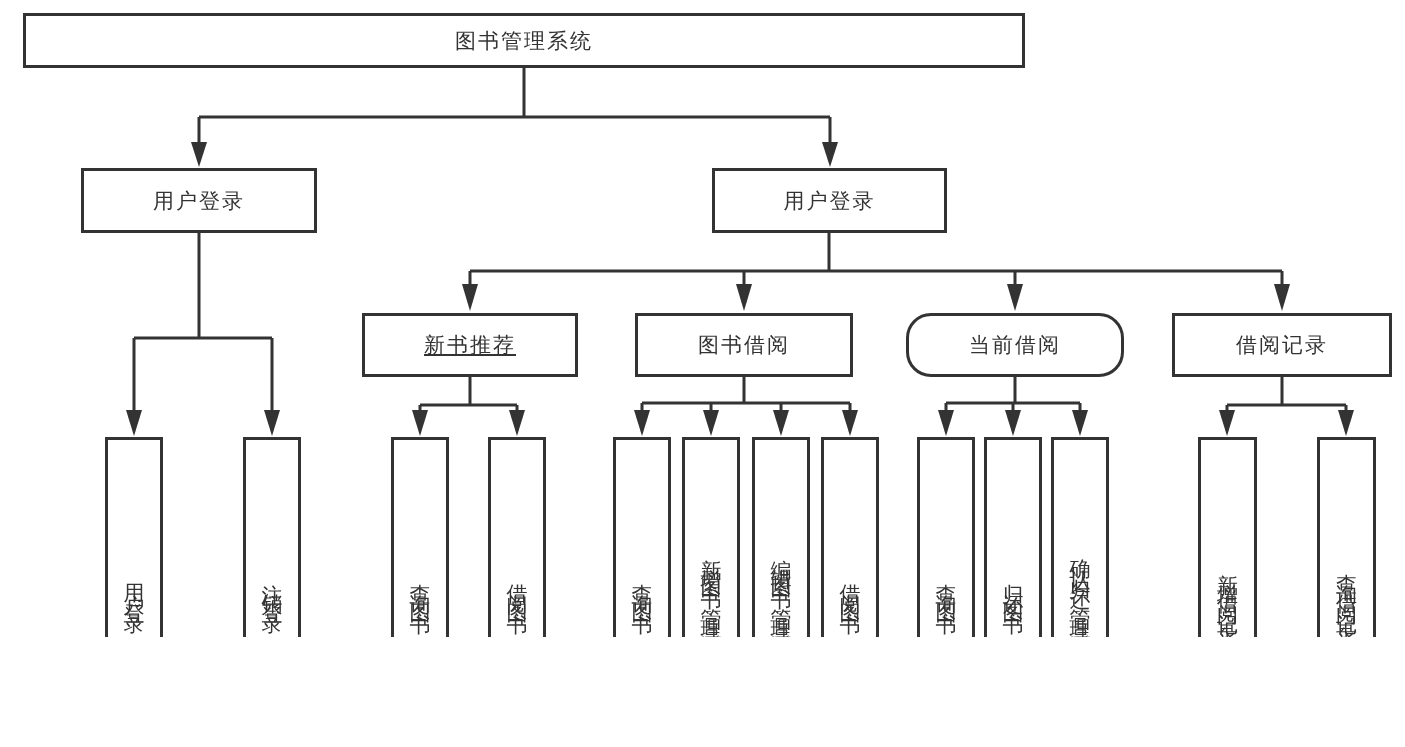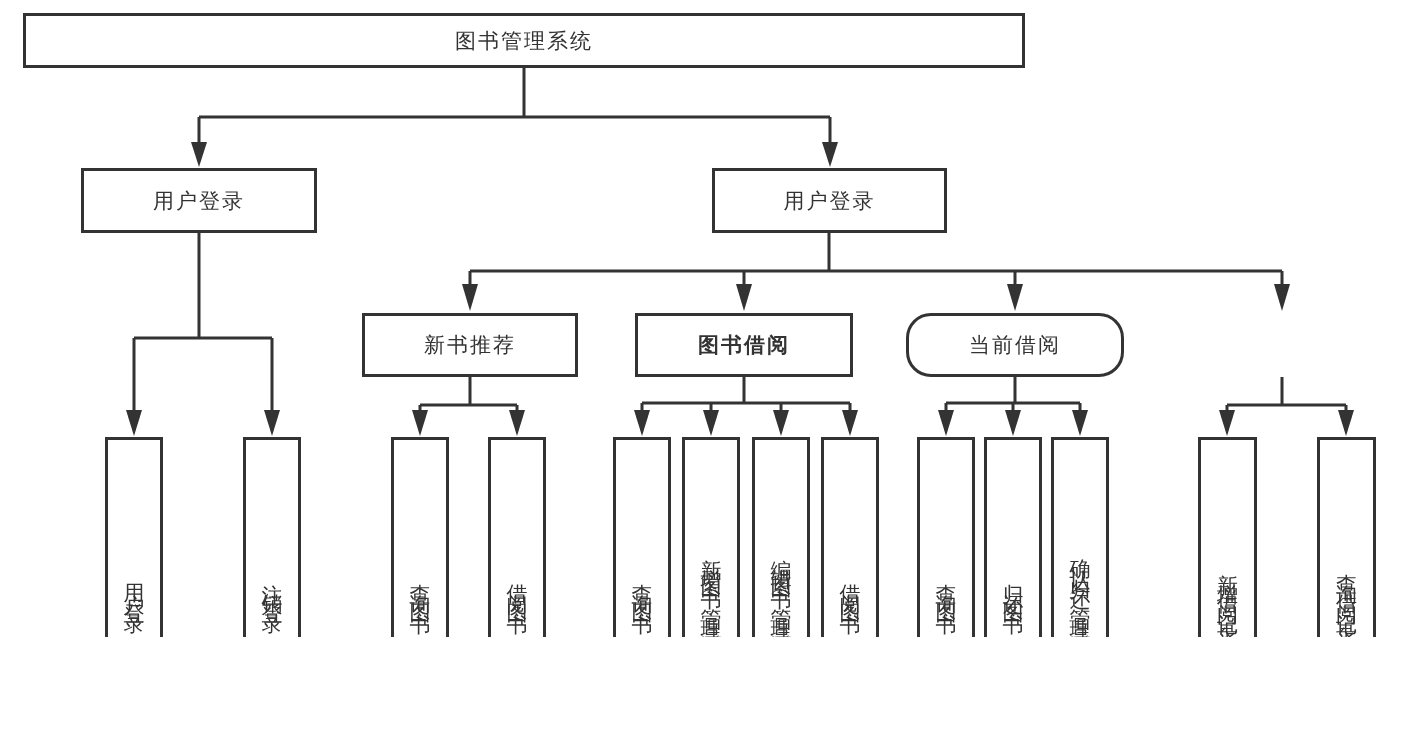--- a/index.html
+++ b/index.html
@@ -79,28 +79,31 @@
     <span>图书管理系统</span>
   </div>
 
   <div class="box hbox" style="left:81px;top:168px;width:236px;height:65px;">
     <span>用户登录</span>
   </div>
   <div class="box hbox" style="left:712px;top:168px;width:235px;height:65px;">
     <span>用户登录</span>
   </div>
 
-  <div class="box hbox" style="left:362px;top:313px;width:216px;height:64px;">
+  <div class="box hbox" style="left:362px;top:313px;width:216px;height:64px;text-decoration:underline;">
     <span>新书推荐</span>
   </div>
-  <div class="box hbox" style="left:635px;top:313px;width:218px;height:64px;font-weight:bold;">
+  <div class="box hbox" style="left:635px;top:313px;width:218px;height:64px;">
     <span>图书借阅</span>
   </div>
   <div class="box hbox" style="left:906px;top:313px;width:218px;height:64px;border-radius:25px;">
     <span>当前借阅</span>
+  </div>
+  <div class="box hbox" style="left:1172px;top:313px;width:220px;height:64px;">
+    <span>借阅记录</span>
   </div>
 
   <div class="box vbox" style="left:105px;top:437px;width:58px;height:300px;">
     <span class="vtext">用户登录</span>
   </div>
   <div class="box vbox" style="left:243px;top:437px;width:58px;height:300px;">
     <span class="vtext">注销登录</span>
   </div>
 
   <div class="box vbox" style="left:391px;top:437px;width:58px;height:300px;">

